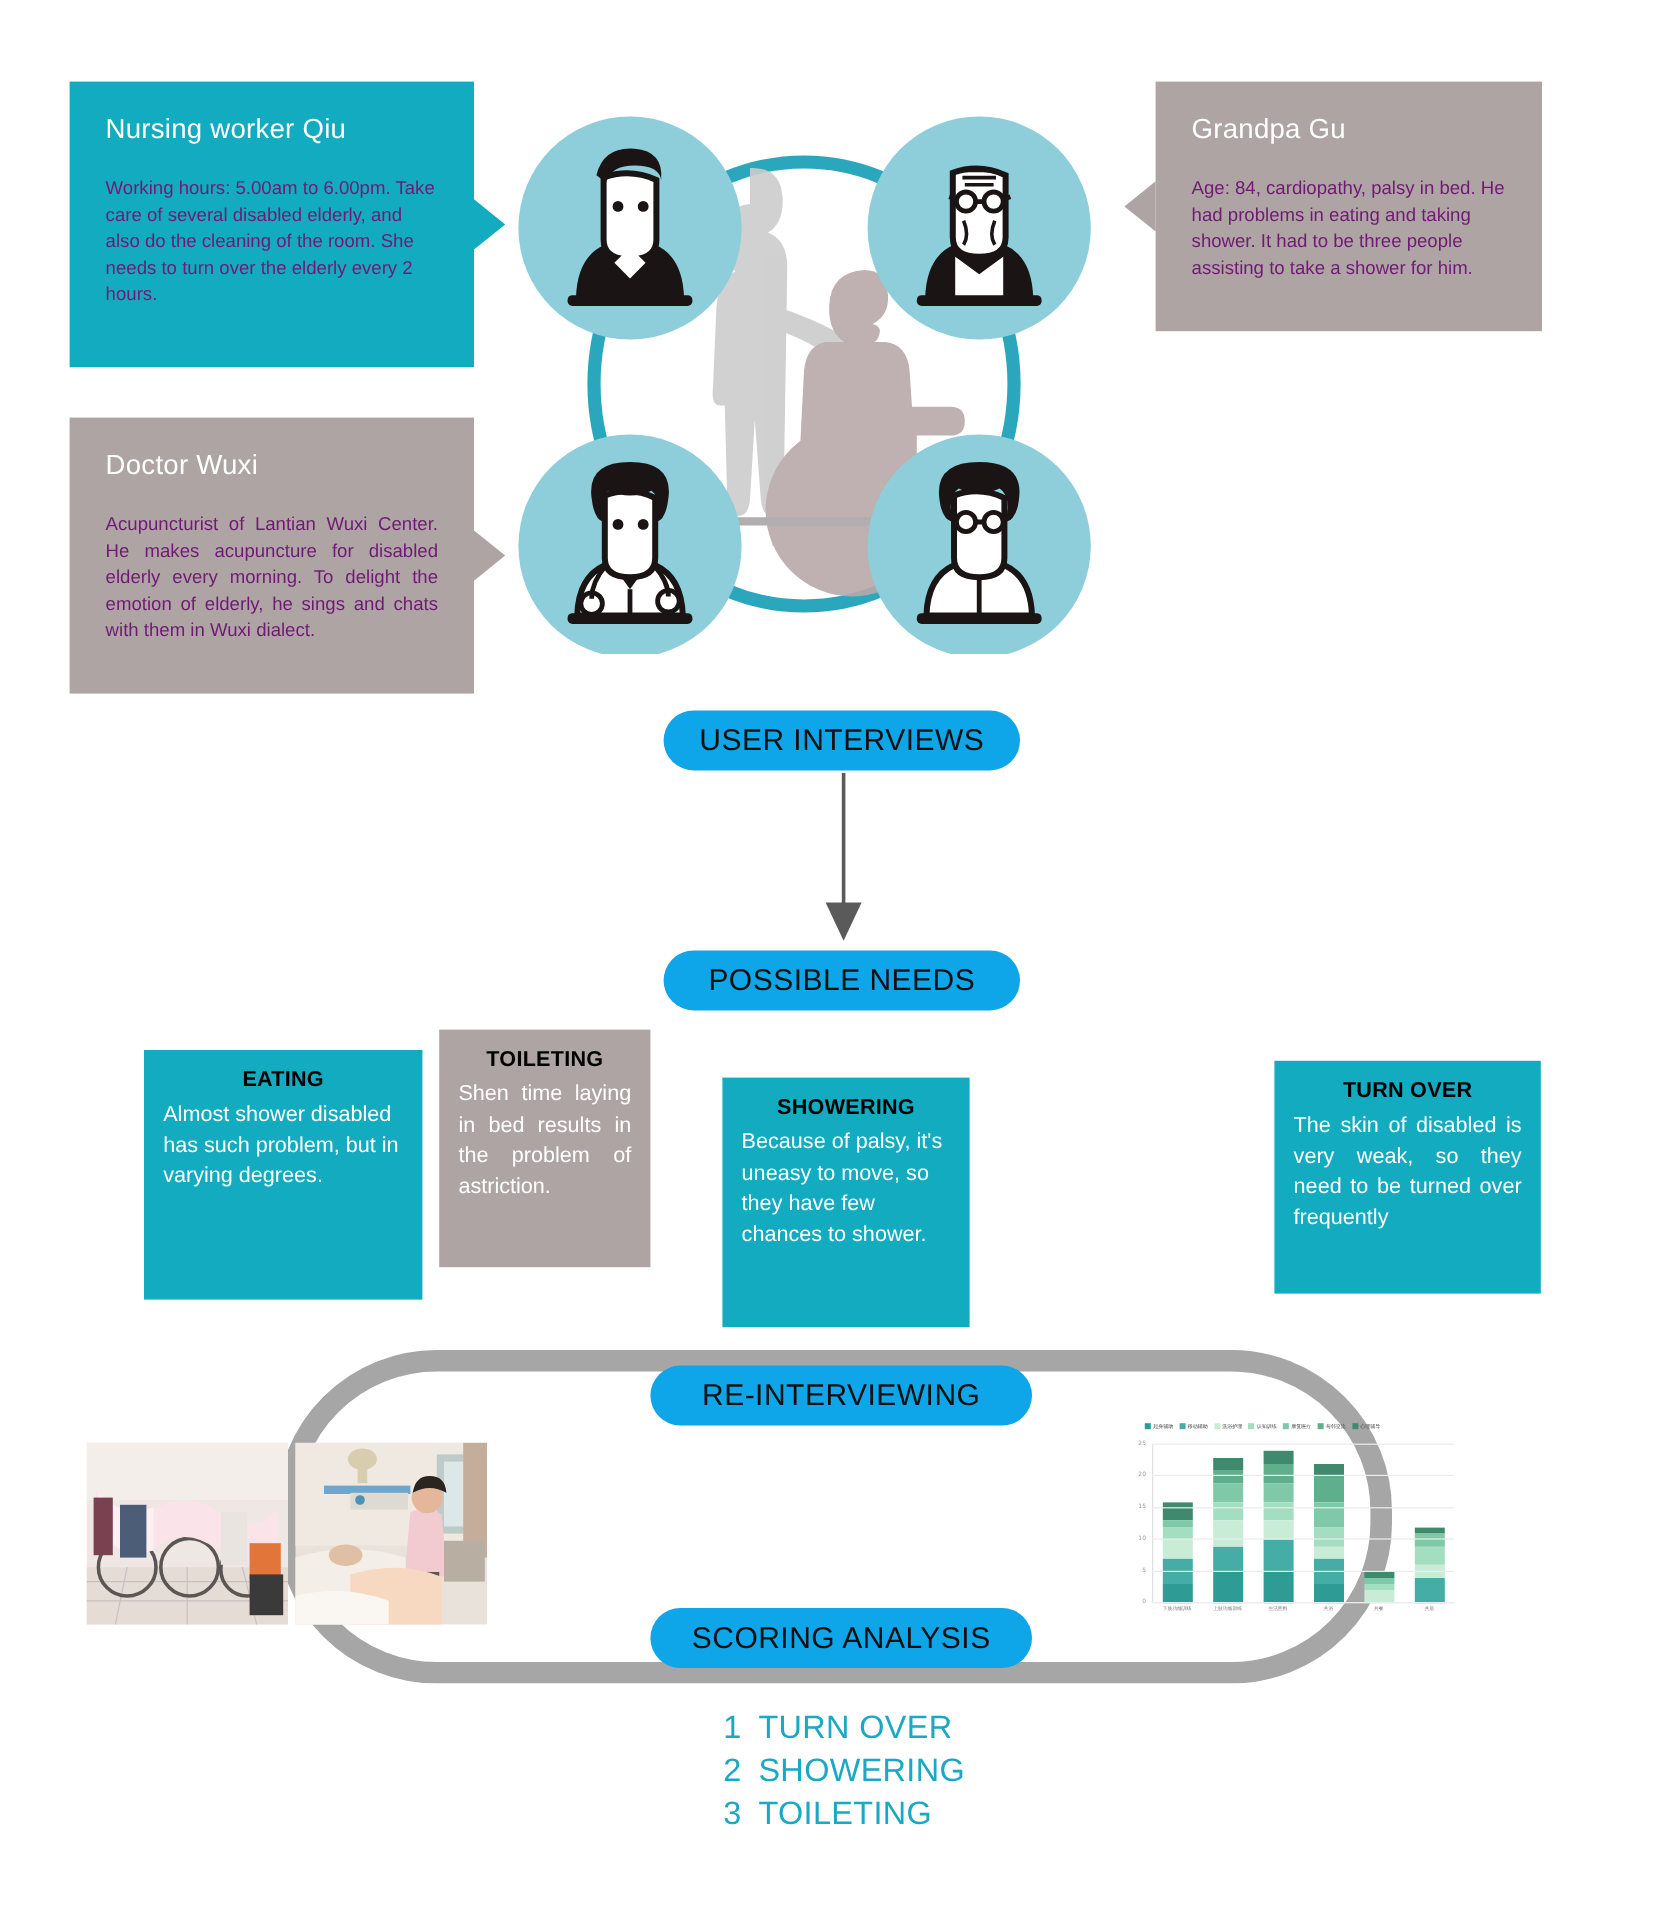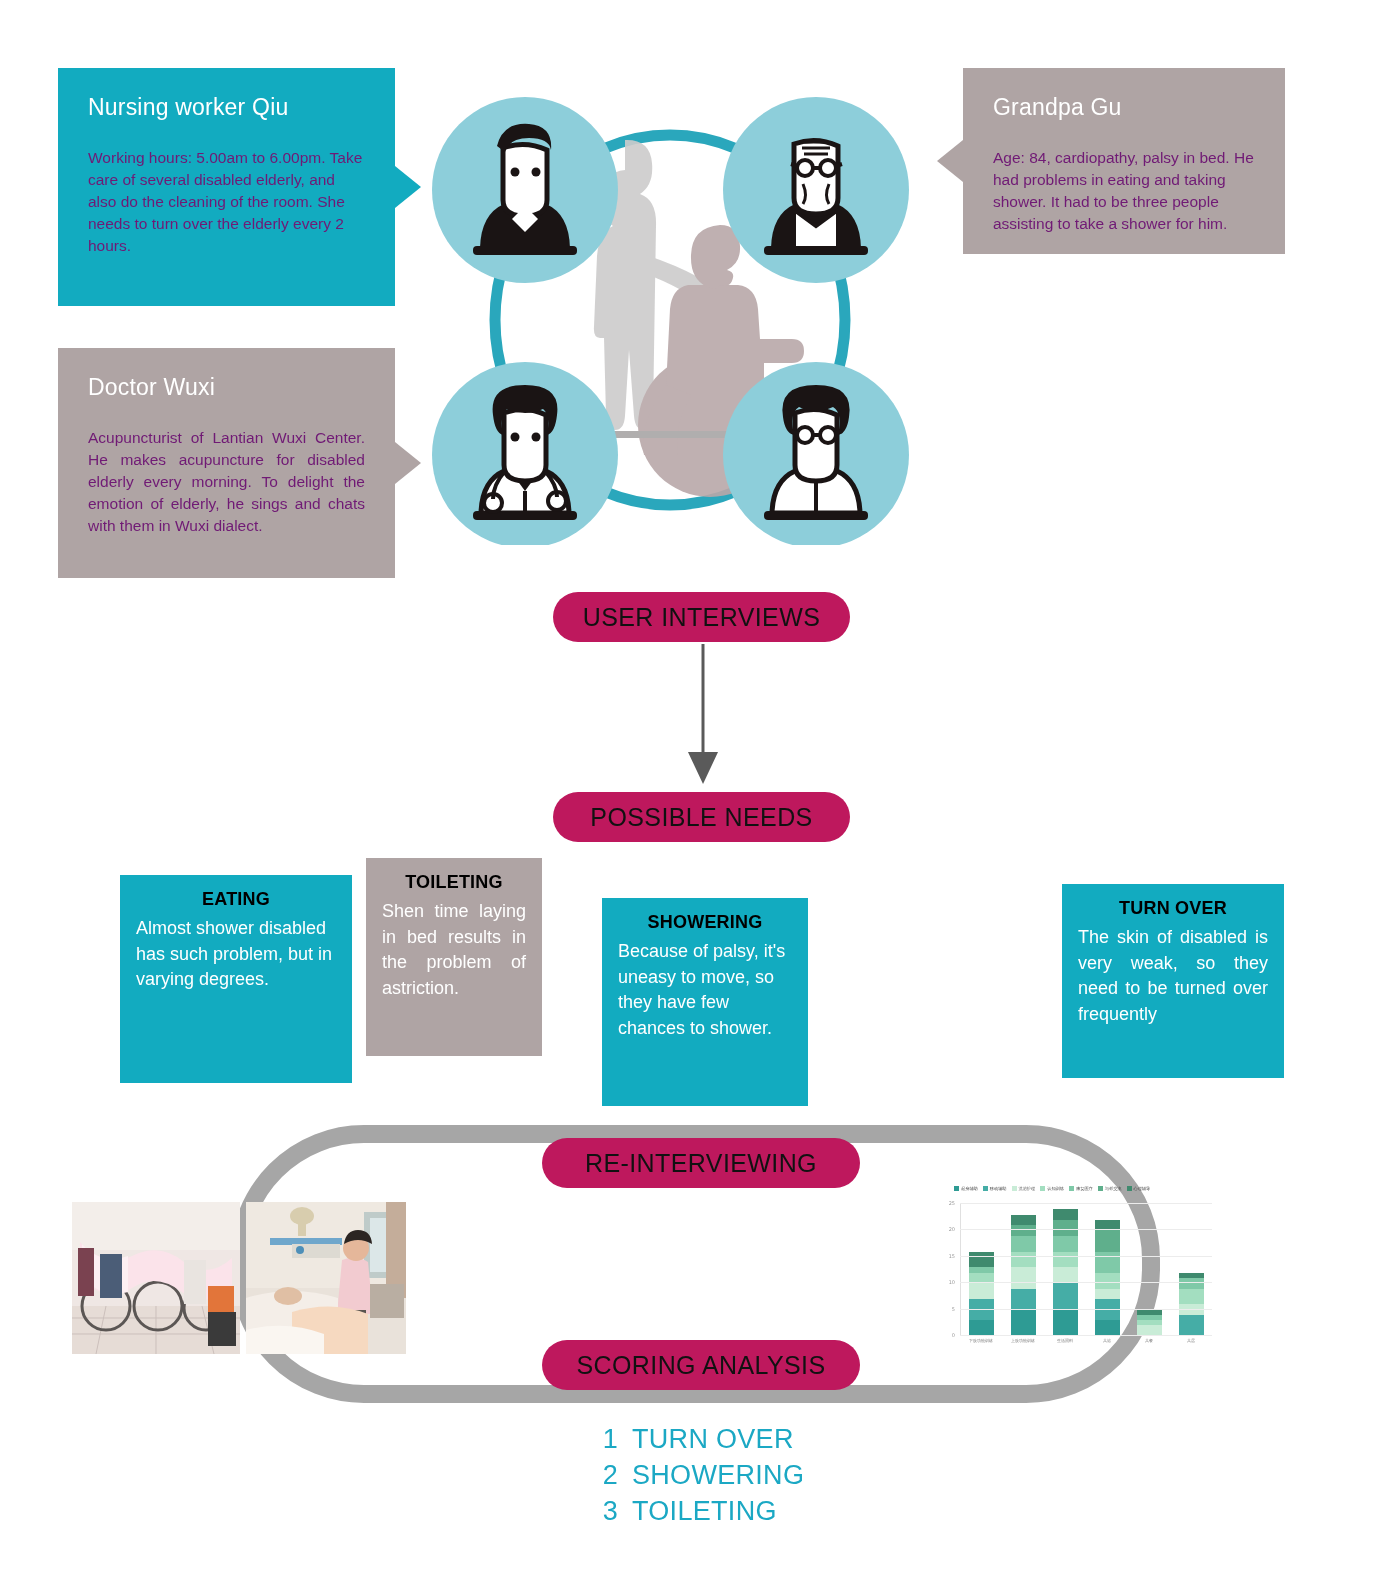--- a/index.html
+++ b/index.html
@@ -36,31 +36,31 @@
   .notch.right.g { border-left-color: #AFA4A4; }
   .notch.left {
     left: -26px; top: 50%; margin-top: -21px;
     border-top: 21px solid transparent;
     border-bottom: 21px solid transparent;
     border-right: 26px solid #AFA4A4;
   }
   .notch.left.t { border-right-color: #12ABC0; }
 
   #card-qiu   { left: 58px;  top: 68px;  width: 337px; height: 238px; }
-  #card-gu    { left: 963px; top: 68px;  width: 322px; height: 186px; }
+  #card-gu    { left: 963px; top: 68px;  width: 322px; height: 208px; }
   #card-zhao  { left: 58px;  top: 348px; width: 337px; height: 230px; }
   #card-shen  { left: 947px; top: 372px; width: 322px; height: 206px; }
 
   
   #hub { position: absolute; left: 420px; top: 95px; width: 500px; height: 450px; }
   #hub svg { position: absolute; left: 0; top: 0; }
 
   
   .pill {
-    position: absolute; background: #be185d; color: #111111;
+    position: absolute; background: #0ea5e9; color: #111111;
     border-radius: 60px; display: flex; align-items: center;
     justify-content: center; font-size: 25px; letter-spacing: .4px;
     font-weight: 400; white-space: nowrap;
   }
   #pill-interviews { left: 553px; top: 592px; width: 297px; height: 50px; }
   #pill-needs      { left: 553px; top: 792px; width: 297px; height: 50px; }
   #pill-reint      { left: 542px; top: 1138px; width: 318px; height: 50px; }
   #pill-scoring    { left: 542px; top: 1340px; width: 318px; height: 50px; }
 
   

